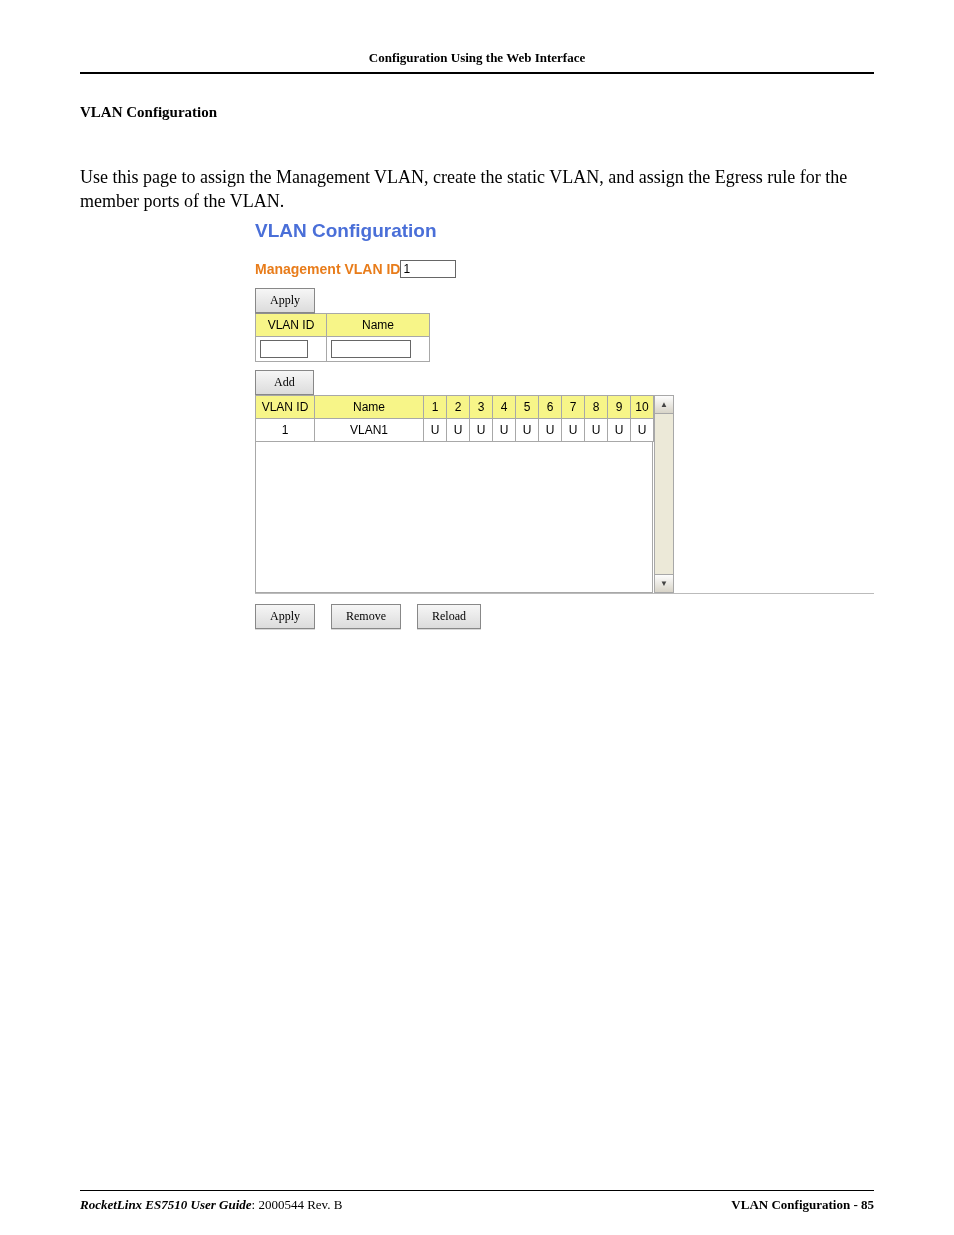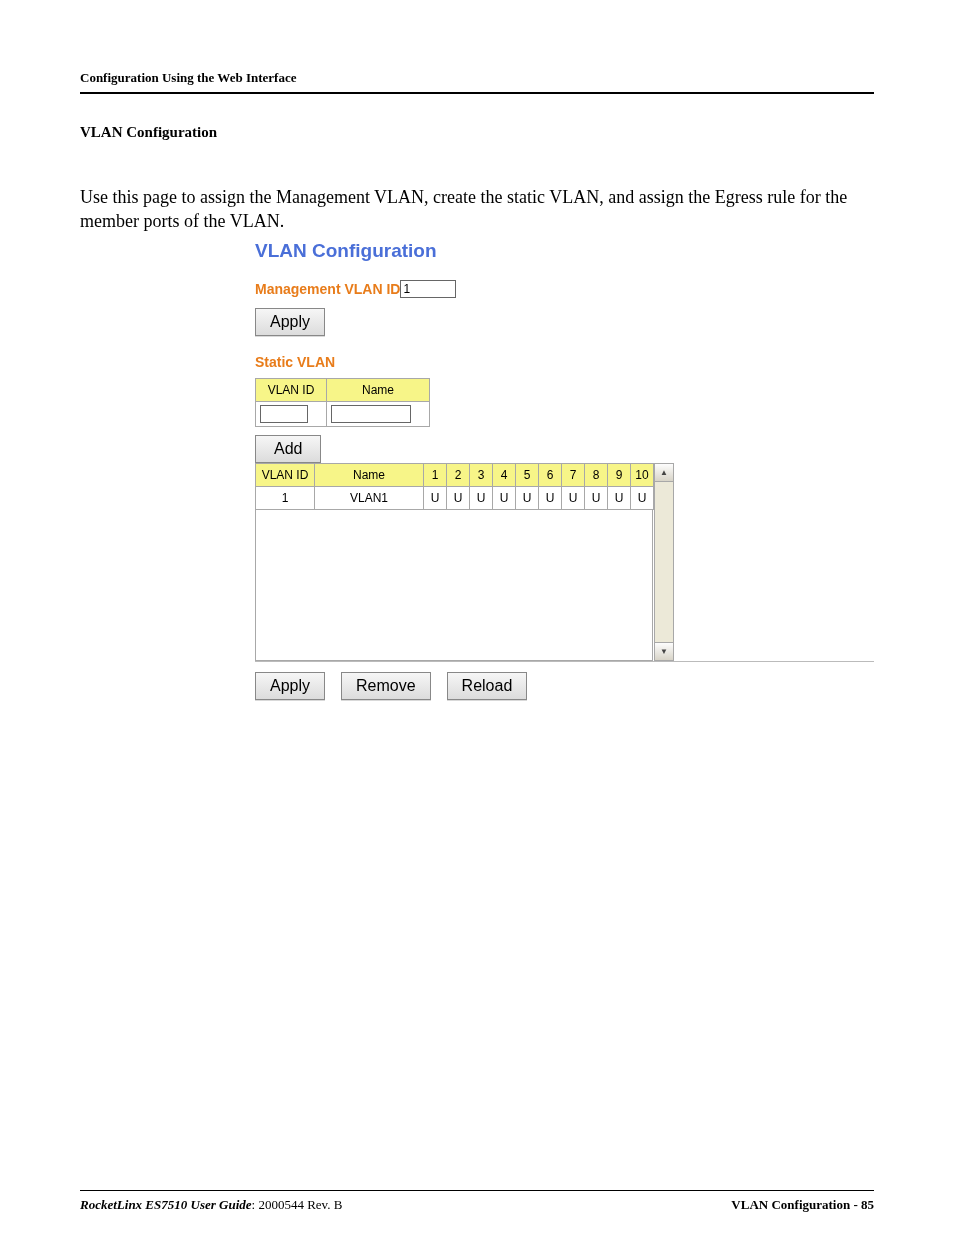--- a/index.html
+++ b/index.html
@@ -9,25 +9,24 @@
     background: #fff;
     width: 954px;
   }
   .page {
     padding: 50px 80px 40px 80px;
     box-sizing: border-box;
     min-height: 1235px;
     position: relative;
   }
   .header-right {
-    text-align: left;
+    text-align: center;
     font-weight: bold;
     font-size: 13px;
     padding-bottom: 4px;
-    margin-top: 20px;
   }
   .hr-thick {
     border: none;
     border-top: 2px solid #000;
     margin: 2px 0 30px 0;
   }
   .section-title {
     font-weight: bold;
     font-size: 15px;
     margin-bottom: 26px;
@@ -64,22 +63,22 @@
   input.textbox {
     border: 1px solid #666;
     height: 18px;
     font-size: 12px;
     padding: 0 2px;
     box-sizing: border-box;
   }
   .btn {
     background: linear-gradient(#f6f6f6, #dcdcdc);
     border: 1px solid #888;
-    font-family: Liberation Sans, sans-serif;
-    font-size: 16px;
+    font-family: Liberation Serif, serif;
+    font-size: 12px;
     padding: 4px 14px;
     cursor: pointer;
     box-shadow: 0 1px 0 rgba(0,0,0,0.15);
   }
   .btn.narrow { padding: 4px 18px; }
   table.hdr-table {
     border-collapse: collapse;
     margin-bottom: 8px;
   }
   table.hdr-table th {
@@ -180,21 +179,20 @@
 
   <div class="ui-panel">
     <div class="ui-title">VLAN Configuration</div>
 
     <div class="mgmt-row">
       <span class="ui-subtitle" style="margin:0;">Management VLAN ID</span>
       <input class="textbox" style="width: 56px;" value="1">
     </div>
     <button class="btn">Apply</button>
 
-    <div class="ui-subtitle" style="margin-top:18px;">Static VLAN</div>
     <table class="hdr-table">
       <tbody>
           <tr>
         <th style="width:54px;">VLAN ID</th>
         <th style="width:86px;">Name</th>
       </tr>
       <tr>
         <td><input class="textbox" style="width: 48px;" value=""></td>
         <td><input class="textbox" style="width: 80px;" value=""></td>
       </tr>

